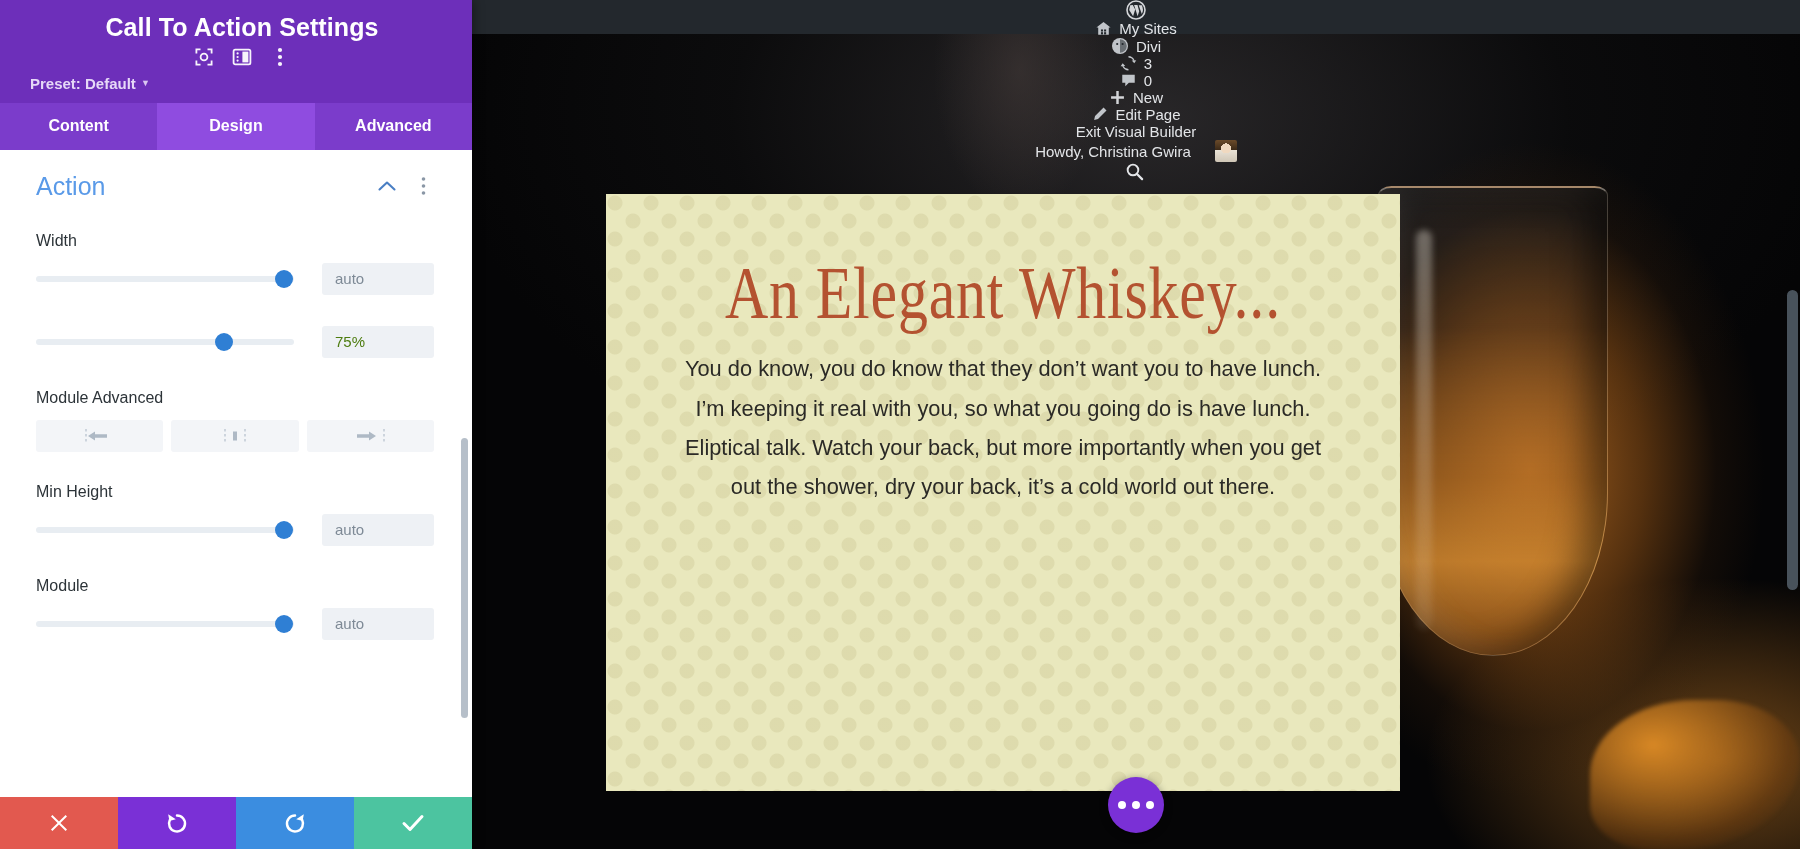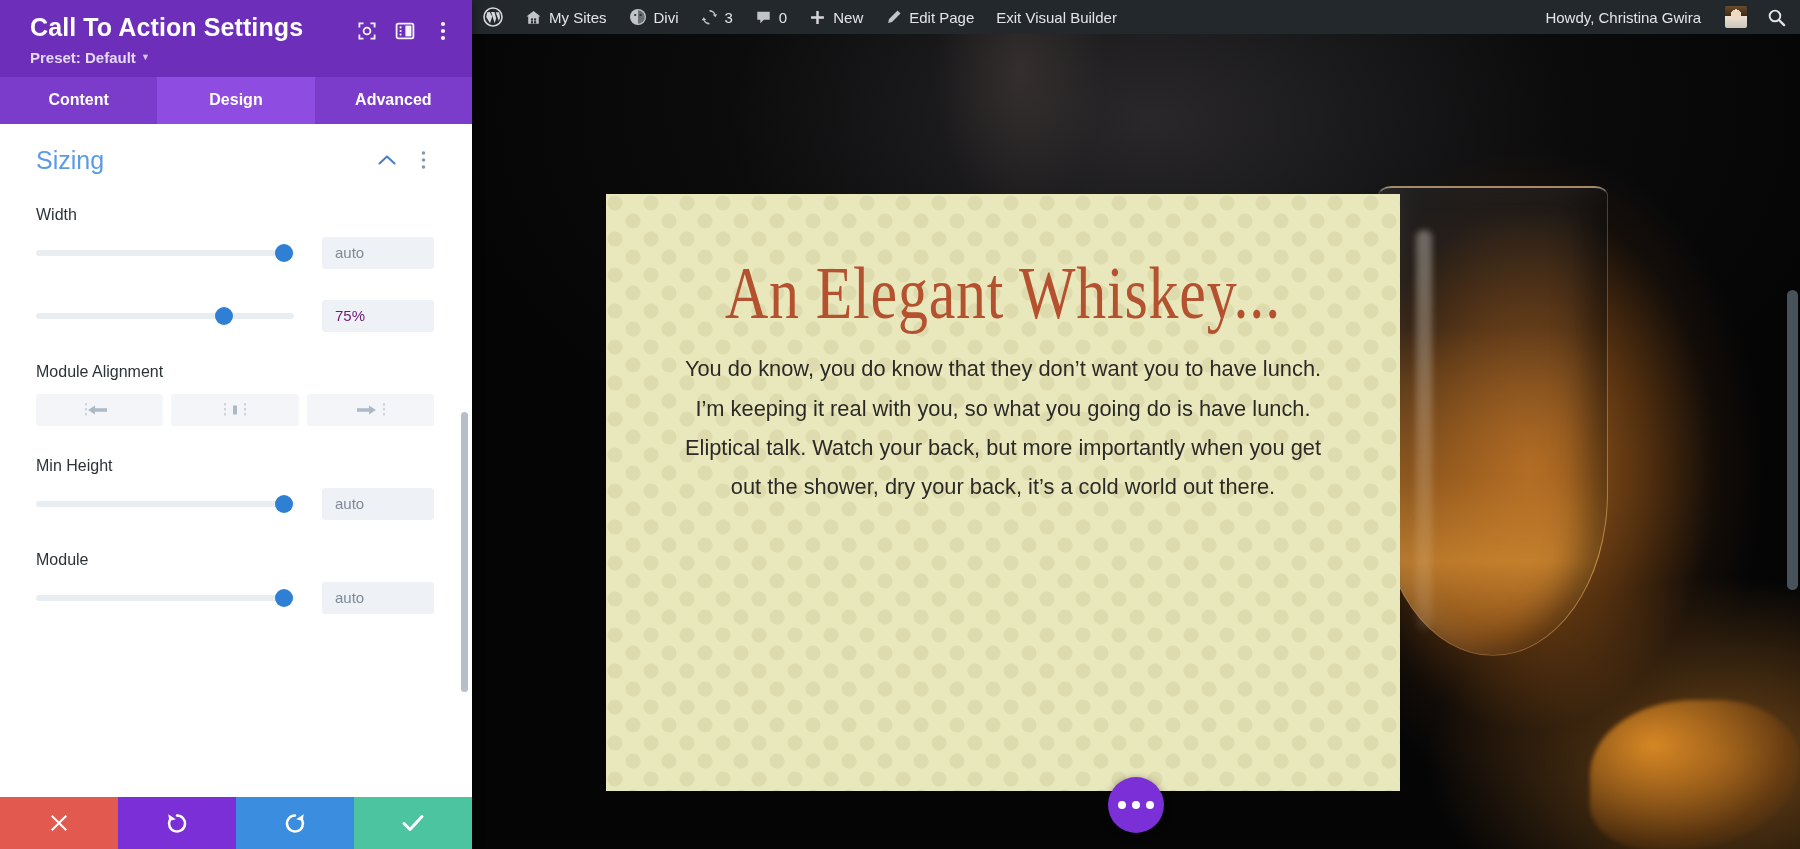--- a/index.html
+++ b/index.html
@@ -47,20 +47,21 @@
     border-radius: 50% 40% 60% 30%;
     filter: blur(2px);
   }
 
   
   #adminbar {
     position: absolute; left: 472px; top: 0; width: 1328px; height: 34px;
     background: #23282d; color: #d8dade;
     display: flex; align-items: center;
     font-size: 15px;
+    flex-direction: column;
   }
   .ab-item {
     display: flex; align-items: center; gap: 7px;
     height: 34px; padding: 0 11px; color: #e3e5e8; white-space: nowrap;
     cursor: default;
   }
   .ab-ico { display: inline-flex; align-items: center; justify-content: center; opacity: .92; }
   #adminbar .spacer { flex: 1 1 auto; }
   #howdy { display:flex; align-items:center; gap:24px; padding: 0 10px; height:34px; }
   #avatar {
@@ -79,21 +80,21 @@
     box-shadow: 2px 0 10px rgba(0,0,0,.35);
     display: flex; flex-direction: column;
   }
   #panelHeader {
     background: #6c2eb9; background: #6d2fba;
     padding: 14px 18px 10px 30px;
     position: relative;
     background: linear-gradient(180deg,#6e30bd 0%,#6b2cba 100%);
   }
   #panelHeader { background: #6d2fba; }
-  #panelTitleRow { display: flex; align-items: flex-end; }
+  #panelTitleRow { display: flex; align-items: center; flex-direction: column; }
   #panelTitle {
     color: #fff; font-size: 25px; font-weight: 700; letter-spacing: .1px;
     flex: 1 1 auto; line-height: 1.1;
   }
   .hdr-icons { display: flex; align-items: center; gap: 16px; padding-top: 4px; }
   .hdr-ico { width: 22px; height: 22px; display:flex; align-items:center; justify-content:center; cursor: pointer; opacity:.95;}
   #preset {
     margin-top: 7px; color: #e6d8f7; font-size: 15px; font-weight: 700;
     display: inline-flex; align-items: center; gap: 5px; cursor: pointer;
   }
@@ -138,21 +139,21 @@
   }
   .slider .knob {
     position: absolute; top: 1px; width: 18px; height: 18px; border-radius: 50%;
     background: #2f7fd4; transform: translateX(-50%); cursor: pointer;
   }
   .valbox {
     width: 112px; flex: none; height: 32px; border-radius: 3px;
     background: #eef1f5; color: #7e8a96; font-size: 15px;
     display: flex; align-items: center; padding: 0 13px;
   }
-  .valbox.filled { color: #701a75; }
+  .valbox.filled { color: #4d7c0f; }
 
   .align-row { display: flex; gap: 8px; }
   .align-btn {
     flex: 1 1 0; height: 32px; background: #f3f5f8; border-radius: 3px;
     display: flex; align-items: center; justify-content: center; cursor: pointer;
   }
 
   #panelFooter { display: flex; height: 52px; flex: none; }
   .foot-btn { flex: 1 1 0; display:flex; align-items:center; justify-content:center; cursor:pointer; }
   .foot-btn svg { display:block; }
@@ -363,21 +364,21 @@
     <div id="tabs">
       <div class="tab">Content</div>
       <div class="tab active">Design</div>
       <div class="tab">Advanced</div>
     </div>
 
     <div id="panelBody">
       <div id="section">
 
         <div id="sectionHead">
-          <div id="sectionTitle">Sizing</div>
+          <div id="sectionTitle">Action</div>
           <span class="sec-ico">
             <svg width="18" height="12" viewBox="0 0 18 12">
                 <polyline points="1.5,9.5 9,2.5 16.5,9.5" fill="none" stroke="#4a7fc4" stroke-width="2.1" stroke-linecap="round" stroke-linejoin="round"></polyline>
               </svg>
           </span>
           <span class="sec-ico dots">
             <svg width="5" height="20" viewBox="0 0 5 20">
                 <circle cx="2.5" cy="3" r="1.8" fill="#8a97a6"></circle>
                 <circle cx="2.5" cy="10" r="1.8" fill="#8a97a6"></circle>
                 <circle cx="2.5" cy="17" r="1.8" fill="#8a97a6"></circle>
@@ -403,21 +404,21 @@
             <div class="slider">
               <div class="track"></div>
               <div class="knob" style="left:73%"></div>
             </div>
             <div class="valbox filled">75%</div>
           </div>
         </div>
 
         <div class="field">
           <div class="field-label">
-            <span>Module Alignment</span>
+            <span>Module Advanced</span>
           </div>
           <div class="align-row">
             <div class="align-btn">
               <svg width="32" height="16" viewBox="0 0 32 16">
                   <line x1="2" y1="1" x2="2" y2="15" stroke="#c3ccd6" stroke-width="1.6" stroke-dasharray="2.5 2.5"></line>
                   <path d="M10 8 L17 3.6 V6.3 H29 V9.7 H17 V12.4 Z" fill="#aeb9c5" transform="translate(-6,0)"></path>
                 </svg>
             </div>
             <div class="align-btn">
               <svg width="32" height="16" viewBox="0 0 32 16">

